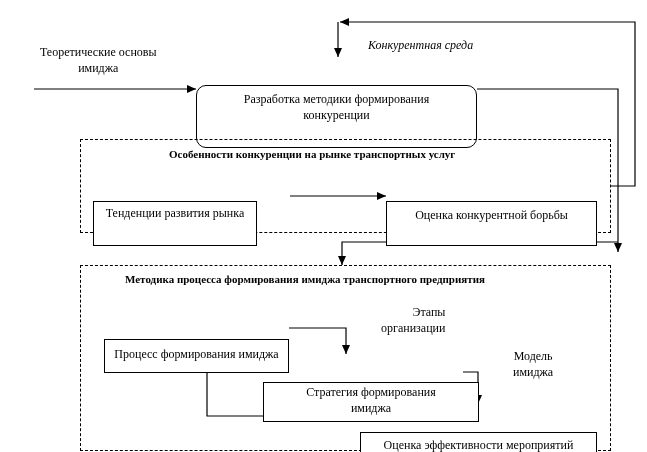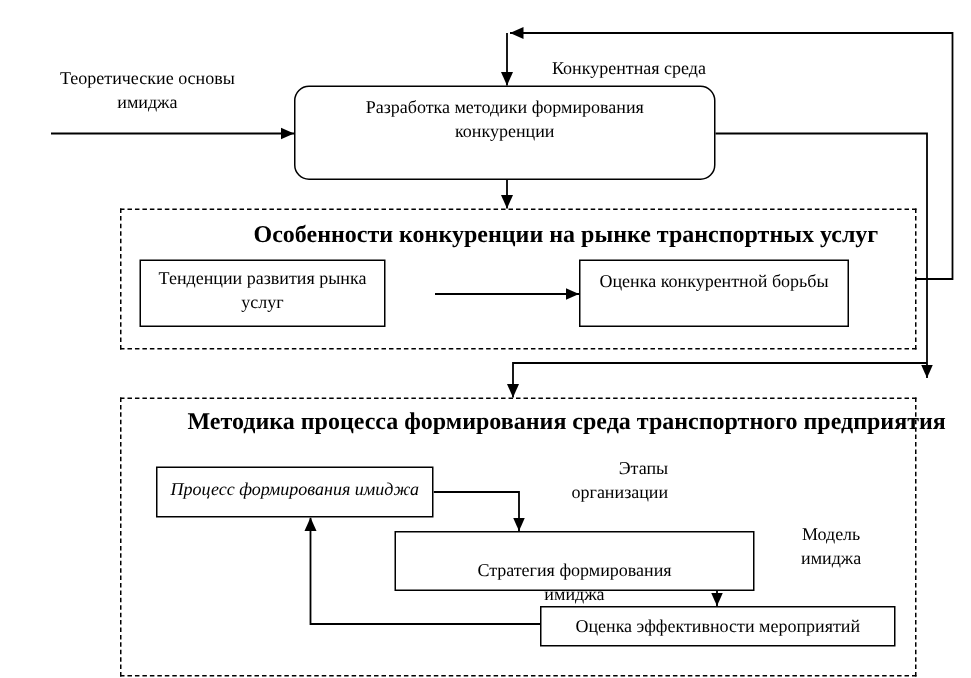--- a/index.html
+++ b/index.html
@@ -1,24 +1,24 @@
 <!DOCTYPE html>
 <html><head>
 <meta charset="utf-8">
 <style>
   html, body { margin: 0; padding: 0; background: #ffffff; }
   body { width: 647px; height: 452px; position: relative; overflow: hidden;
          font-family: "Liberation Serif", "DejaVu Serif", serif; color: #000; }
   svg.wires { position: absolute; left: 0; top: 0; }
   .node { position: absolute; box-sizing: border-box; border: 1px solid #000; background: #fff;
           display: flex; align-items: flex-start; justify-content: center; text-align: center;
-          font-size: 12px; line-height: 16px; padding-top: 6px; }
+          font-size: 12px; line-height: 16px; padding-top: 6px; margin-top: 28px; }
   .rounded { border-radius: 10px; }
   .dash { position: absolute; box-sizing: border-box; border: 1px dashed #000; }
-  .group-title { position: absolute; font-weight: bold; font-size: 16px; white-space: nowrap; }
+  .group-title { position: absolute; font-weight: bold; font-size: 11px; white-space: nowrap; }
   .label { position: absolute; font-size: 12px; line-height: 16px; text-align: center; white-space: nowrap; }
 </style>
 </head>
 <body>
 
 <svg class="wires" width="647" height="452">
   <defs>
     <marker id="arr" markerWidth="10" markerHeight="10" refX="9" refY="5" orient="auto" markerUnits="userSpaceOnUse">
       <path d="M0,1 L9,5 L0,9 Z" fill="#000"></path>
     </marker>
@@ -38,51 +38,50 @@
 
   <polyline points="289,328 346,328 346,354" fill="none" stroke="#000" stroke-width="1.2" marker-end="url(#arr)"></polyline>
   <polyline points="463,372 478,372 478,404" fill="none" stroke="#000" stroke-width="1.2" marker-end="url(#arr)"></polyline>
   <polyline points="360,416 207,416 207,345" fill="none" stroke="#000" stroke-width="1.2" marker-end="url(#arr)"></polyline>
 </svg>
 
 <div class="label" style="left:40px; top:44px;">
   <div>Теоретические основы</div>
   <div>имиджа</div>
 </div>
-<div class="label" style="left:368px; top:37px;">Конкурентная среда</div>
+<div class="label" style="left:368px; top:37px;font-style:italic;">Конкурентная среда</div>
 
 <div class="node rounded" style="left:196px; top:57px; width:281px; height:63px; padding-top:5px;">
   <div>
     <div>Разработка методики формирования</div>
     <div>конкуренции</div>
   </div>
 </div>
 
 <div class="dash" style="left:80px; top:139px; width:531px; height:94px;"></div>
 <div class="group-title" style="left:169px; top:148px;">Особенности конкуренции на рынке транспортных услуг</div>
 <div class="node" style="left:93px; top:173px; width:164px; height:45px; padding-top:3px;">
   <div>
     <div>Тенденции развития рынка</div>
-    <div>услуг</div>
   </div>
 </div>
-<div class="node" style="left:386px; top:173px; width:180px; height:45px; padding-top:5px;">Оценка конкурентной борьбы</div>
+<div class="node" style="left:386px; top:173px; width:211px; height:45px; padding-top:5px;">Оценка конкурентной борьбы</div>
 
 <div class="dash" style="left:80px; top:265px; width:531px; height:186px;"></div>
-<div class="group-title" style="left:125px; top:273px;">Методика процесса формирования среда транспортного предприятия</div>
+<div class="group-title" style="left:125px; top:273px;">Методика процесса формирования имиджа транспортного предприятия</div>
 
-<div class="node" style="left:104px; top:311px; width:185px; height:34px; padding-top:6px;font-style:italic;">Процесс формирования имиджа</div>
-<div class="node" style="left:263px; top:354px; width:240px; height:40px; padding-top:17px;">
+<div class="node" style="left:104px; top:311px; width:185px; height:34px; padding-top:6px;">Процесс формирования имиджа</div>
+<div class="node" style="left:263px; top:354px; width:216px; height:40px; padding-top:1px;">
   <div>
     <div>Стратегия формирования</div>
     <div>имиджа</div>
   </div>
 </div>
 <div class="node" style="left:360px; top:404px; width:237px; height:27px; padding-top:4px;">Оценка эффективности мероприятий</div>
 
 <div class="label" style="left:381px; top:304px;text-align:right;">
   <div>Этапы</div>
   <div>организации</div>
 </div>
-<div class="label" style="left:534px; top:348px;">
+<div class="label" style="left:513px; top:348px;">
   <div>Модель</div>
   <div>имиджа</div>
 </div>
 
 </body></html>

